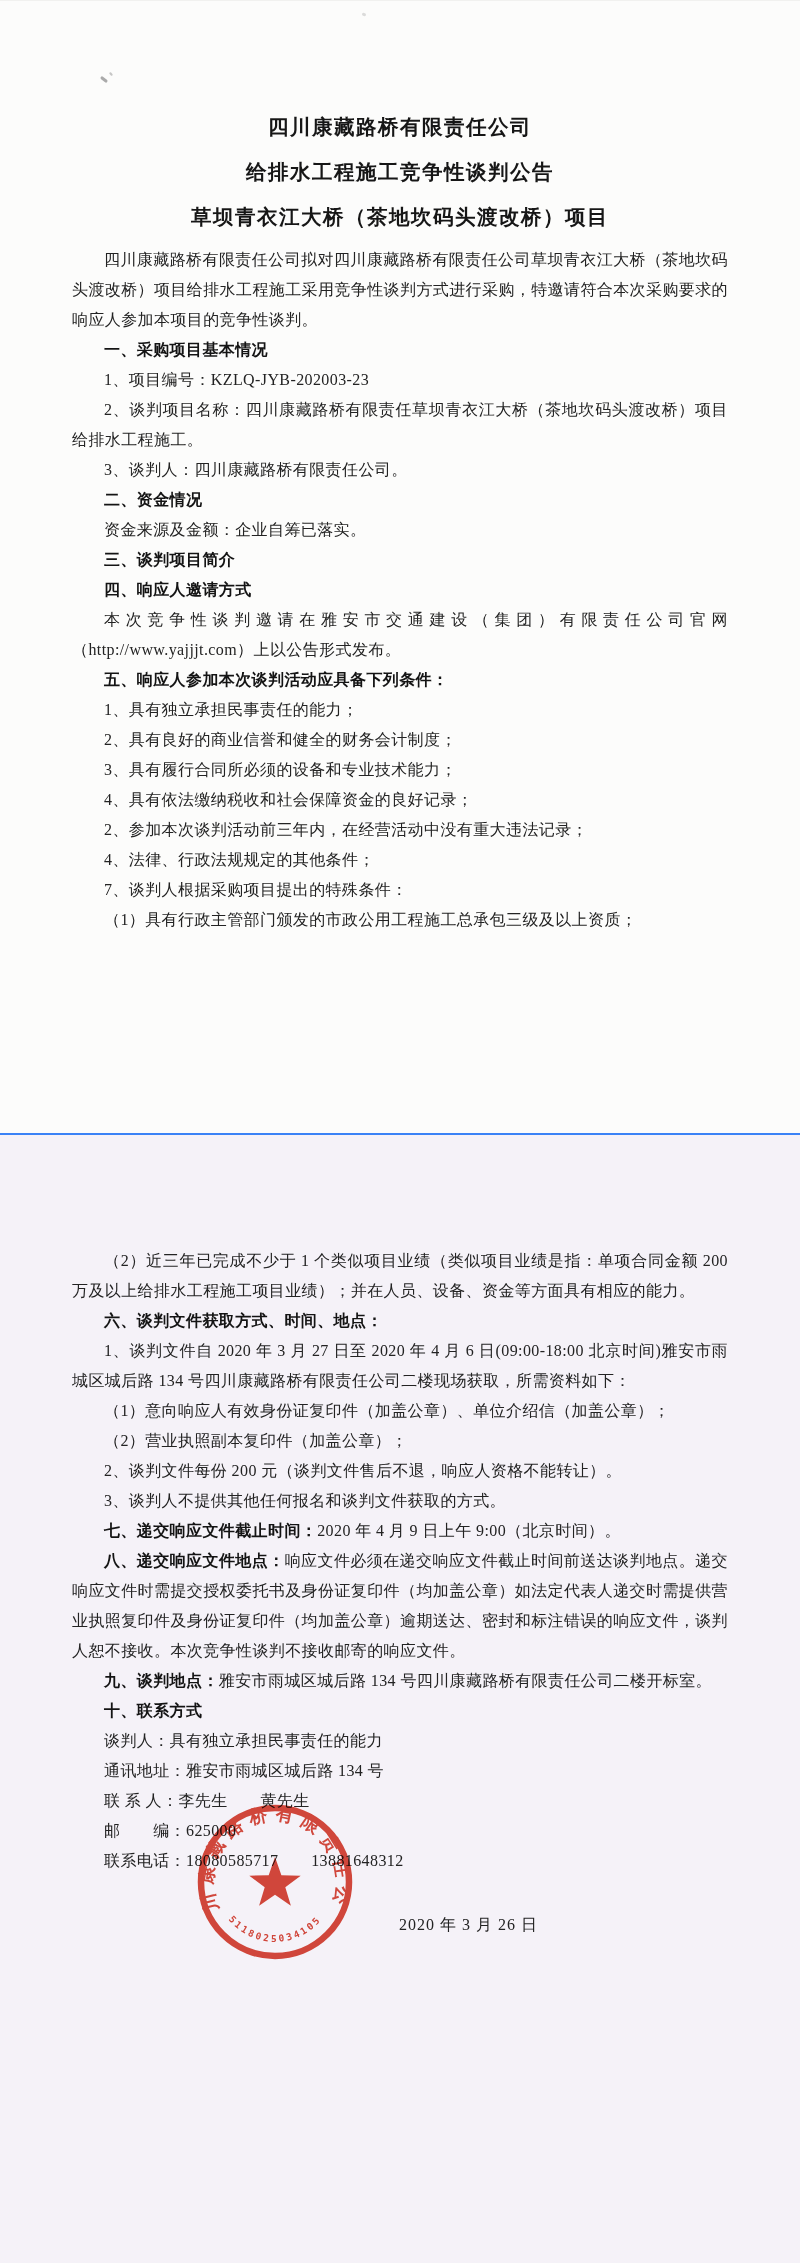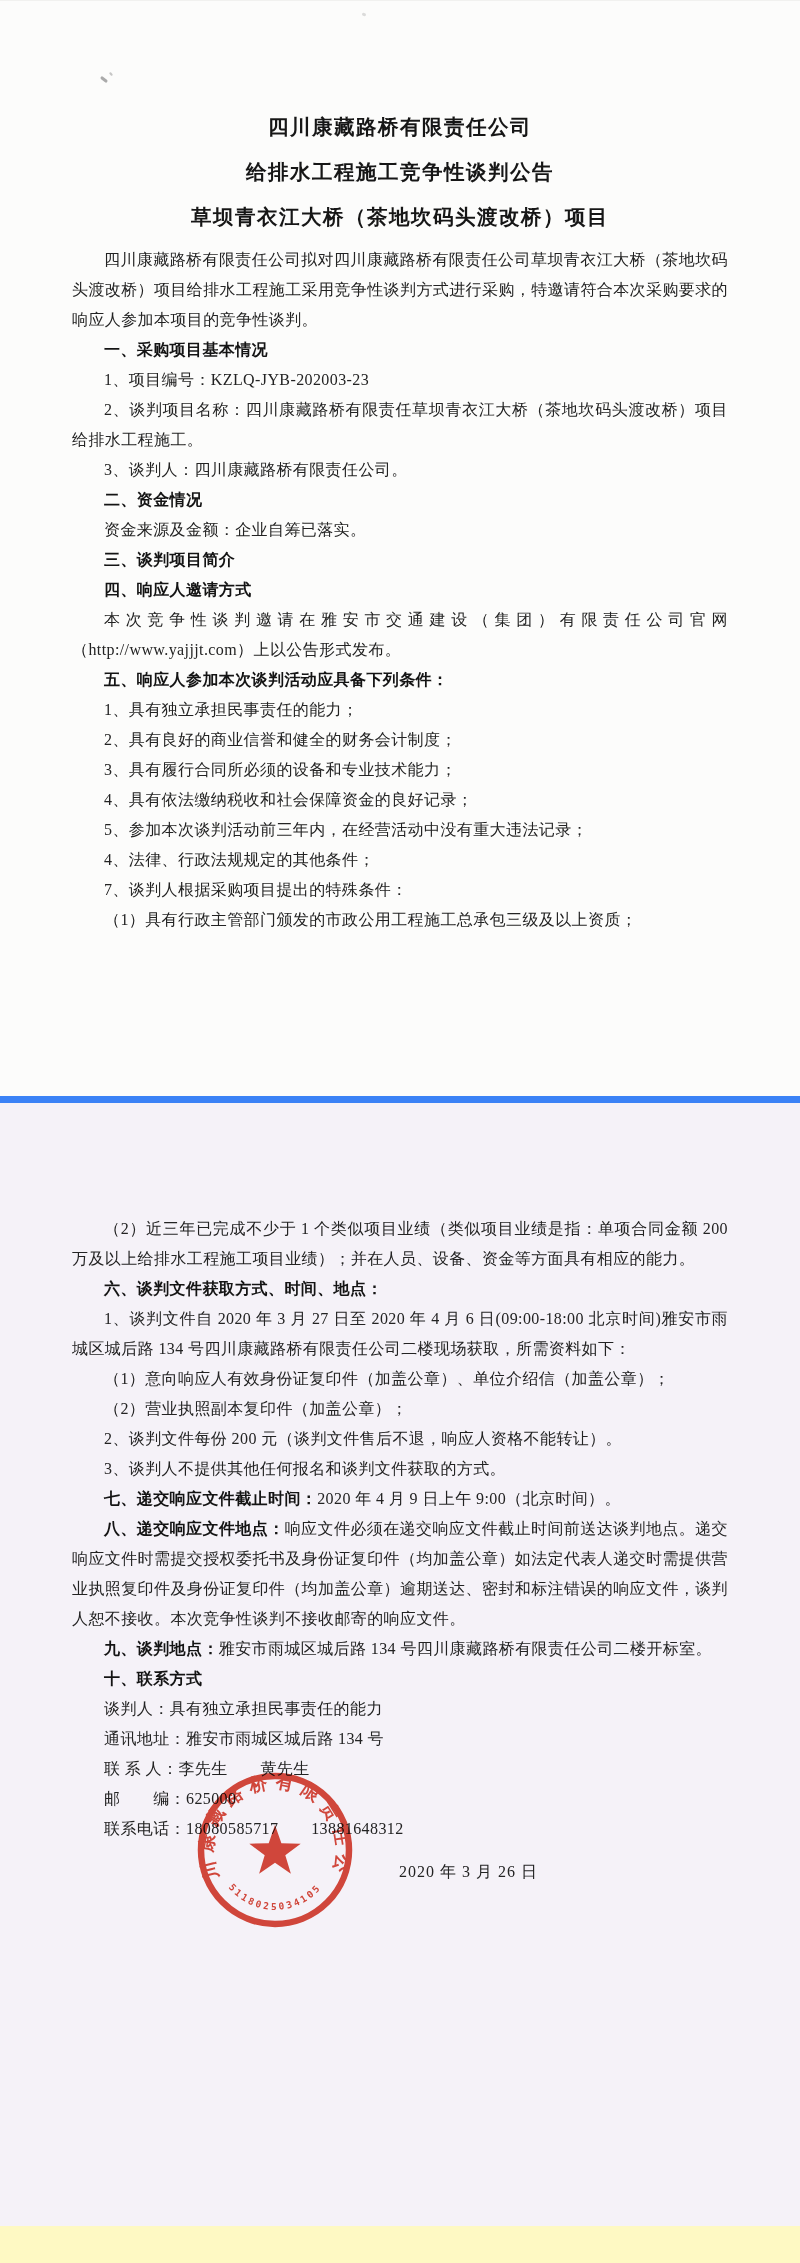--- a/index.html
+++ b/index.html
@@ -1,38 +1,38 @@
 <!DOCTYPE html>
 <html><head>
 <meta charset="utf-8">
 <style>
   html, body { margin:0; padding:0; background:#ffffff; }
   .canvas {
     position:relative; width:800px; height:2263px; overflow:hidden;
-    background:#fef9c3; color:#1e1e1e;
+    background:#6d28d9; color:#1e1e1e;
     font-family:"Liberation Serif","DejaVu Serif",serif;
   }
   .page { position:absolute; left:0; width:800px; box-sizing:border-box; }
   .page-1 { top:0; height:1133px; background:#fcfcfb; border-top:1px solid #f1f1ef; }
-  .page-2 { top:1096px; height:1130px; background:#f5f2f8; border-top:7px solid #3b82f6; }
+  .page-2 { top:1133px; height:1130px; background:#f5f2f8; border-top:2px solid #3b82f6; }
   .content { padding:0 72px; }
   .titles { padding-top:104px; }
   .doc-title {
     text-align:center; font-weight:700; font-size:20.5px; line-height:45px;
     letter-spacing:1.5px; color:#161616;
   }
   .body-start-1 { padding-top:5px; }
   .body-start-2 { padding-top:111px; }
   .doc-line {
     margin:0; font-size:16px; line-height:30px; text-indent:2em;
     text-align:justify; letter-spacing:0.4px; color:#232323;
   }
   .doc-line b { font-weight:700; color:#141414; }
   .date-line {
-    margin-top:18px; text-align:right; padding-right:190px;
+    margin-top:39px; text-align:right; padding-right:190px;
     font-size:16px; letter-spacing:1px; color:#232323;
   }
   .seal {
     position:absolute; left:195px; top:667px; width:160px; height:160px;
     mix-blend-mode:multiply; opacity:0.92; pointer-events:none;
   }
   .scan-speck {
     position:absolute; background:#8f8f8f; border-radius:2px; opacity:0.75;
   }
   .speck-a { left:100px; top:77px; width:8px; height:3px; transform:rotate(38deg); }
@@ -63,21 +63,21 @@
           <p class="doc-line heading"><b>二、资金情况</b></p>
           <p class="doc-line body"><span>资金来源及金额：企业自筹已落实。</span></p>
           <p class="doc-line heading"><b>三、谈判项目简介</b></p>
           <p class="doc-line heading"><b>四、响应人邀请方式</b></p>
           <p class="doc-line body"><span>本次竞争性谈判邀请在雅安市交通建设（集团）有限责任公司官网（http://www.yajjjt.com）上以公告形式发布。</span></p>
           <p class="doc-line heading"><b>五、响应人参加本次谈判活动应具备下列条件：</b></p>
           <p class="doc-line body"><span>1、具有独立承担民事责任的能力；</span></p>
           <p class="doc-line body"><span>2、具有良好的商业信誉和健全的财务会计制度；</span></p>
           <p class="doc-line body"><span>3、具有履行合同所必须的设备和专业技术能力；</span></p>
           <p class="doc-line body"><span>4、具有依法缴纳税收和社会保障资金的良好记录；</span></p>
-          <p class="doc-line body"><span>5、参加本次谈判活动前三年内，在经营活动中没有重大违法记录；</span></p>
+          <p class="doc-line body"><span>2、参加本次谈判活动前三年内，在经营活动中没有重大违法记录；</span></p>
           <p class="doc-line body"><span>4、法律、行政法规规定的其他条件；</span></p>
           <p class="doc-line body"><span>7、谈判人根据采购项目提出的特殊条件：</span></p>
           <p class="doc-line body"><span>（1）具有行政主管部门颁发的市政公用工程施工总承包三级及以上资质；</span></p>
         </div>
     </div>
   </div>
 
   <div class="page page-2">
     <div class="content">
       <div class="body-start-2">

